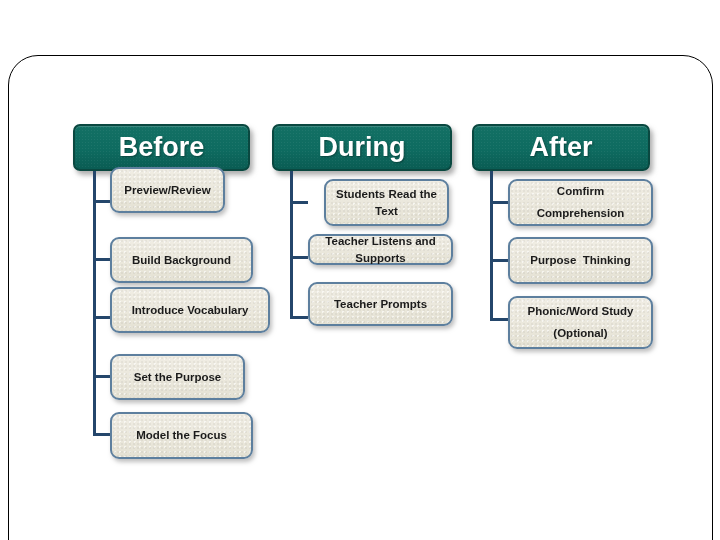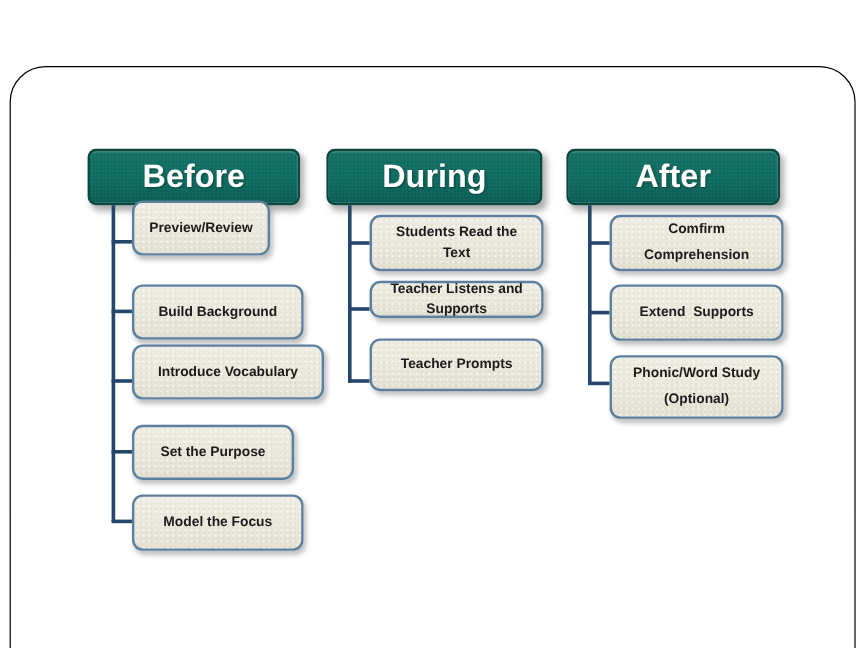--- a/index.html
+++ b/index.html
@@ -78,34 +78,34 @@
   </div>
 
   <div class="col-during">
     <div class="header" style="left:272px;top:80px;width:180px;height:47px">During</div>
 
     <div class="vline" style="left:290px;top:127px;width:3px;height:148px"></div>
     <div class="hline" style="left:290px;top:157px;width:18px;height:3px"></div>
     <div class="hline" style="left:290px;top:212px;width:18px;height:3px"></div>
     <div class="hline" style="left:290px;top:272px;width:18px;height:3px"></div>
 
-    <div class="item" style="left:308px;top:135px;width:145px;height:47px">Students Read the
+    <div class="item" style="left:324px;top:135px;width:125px;height:47px">Students Read the
 Text</div>
     <div class="item" style="left:308px;top:190px;width:145px;height:31px">Teacher Listens and
 Supports</div>
     <div class="item" style="left:308px;top:238px;width:145px;height:44px">Teacher Prompts</div>
   </div>
 
   <div class="col-after">
     <div class="header" style="left:472px;top:80px;width:178px;height:47px">After</div>
 
     <div class="vline" style="left:490px;top:127px;width:3px;height:149px"></div>
     <div class="hline" style="left:490px;top:157px;width:18px;height:3px"></div>
     <div class="hline" style="left:490px;top:215px;width:18px;height:3px"></div>
     <div class="hline" style="left:490px;top:274px;width:18px;height:3px"></div>
 
     <div class="item" style="left:508px;top:135px;width:145px;height:47px">Comfirm
 Comprehension</div>
-    <div class="item" style="left:508px;top:193px;width:145px;height:47px">Extend  Supports</div>
+    <div class="item" style="left:508px;top:193px;width:145px;height:47px">Purpose  Thinking</div>
     <div class="item" style="left:508px;top:252px;width:145px;height:53px">Phonic/Word Study
 (Optional)</div>
   </div>
 </div>
 
 </body></html>

